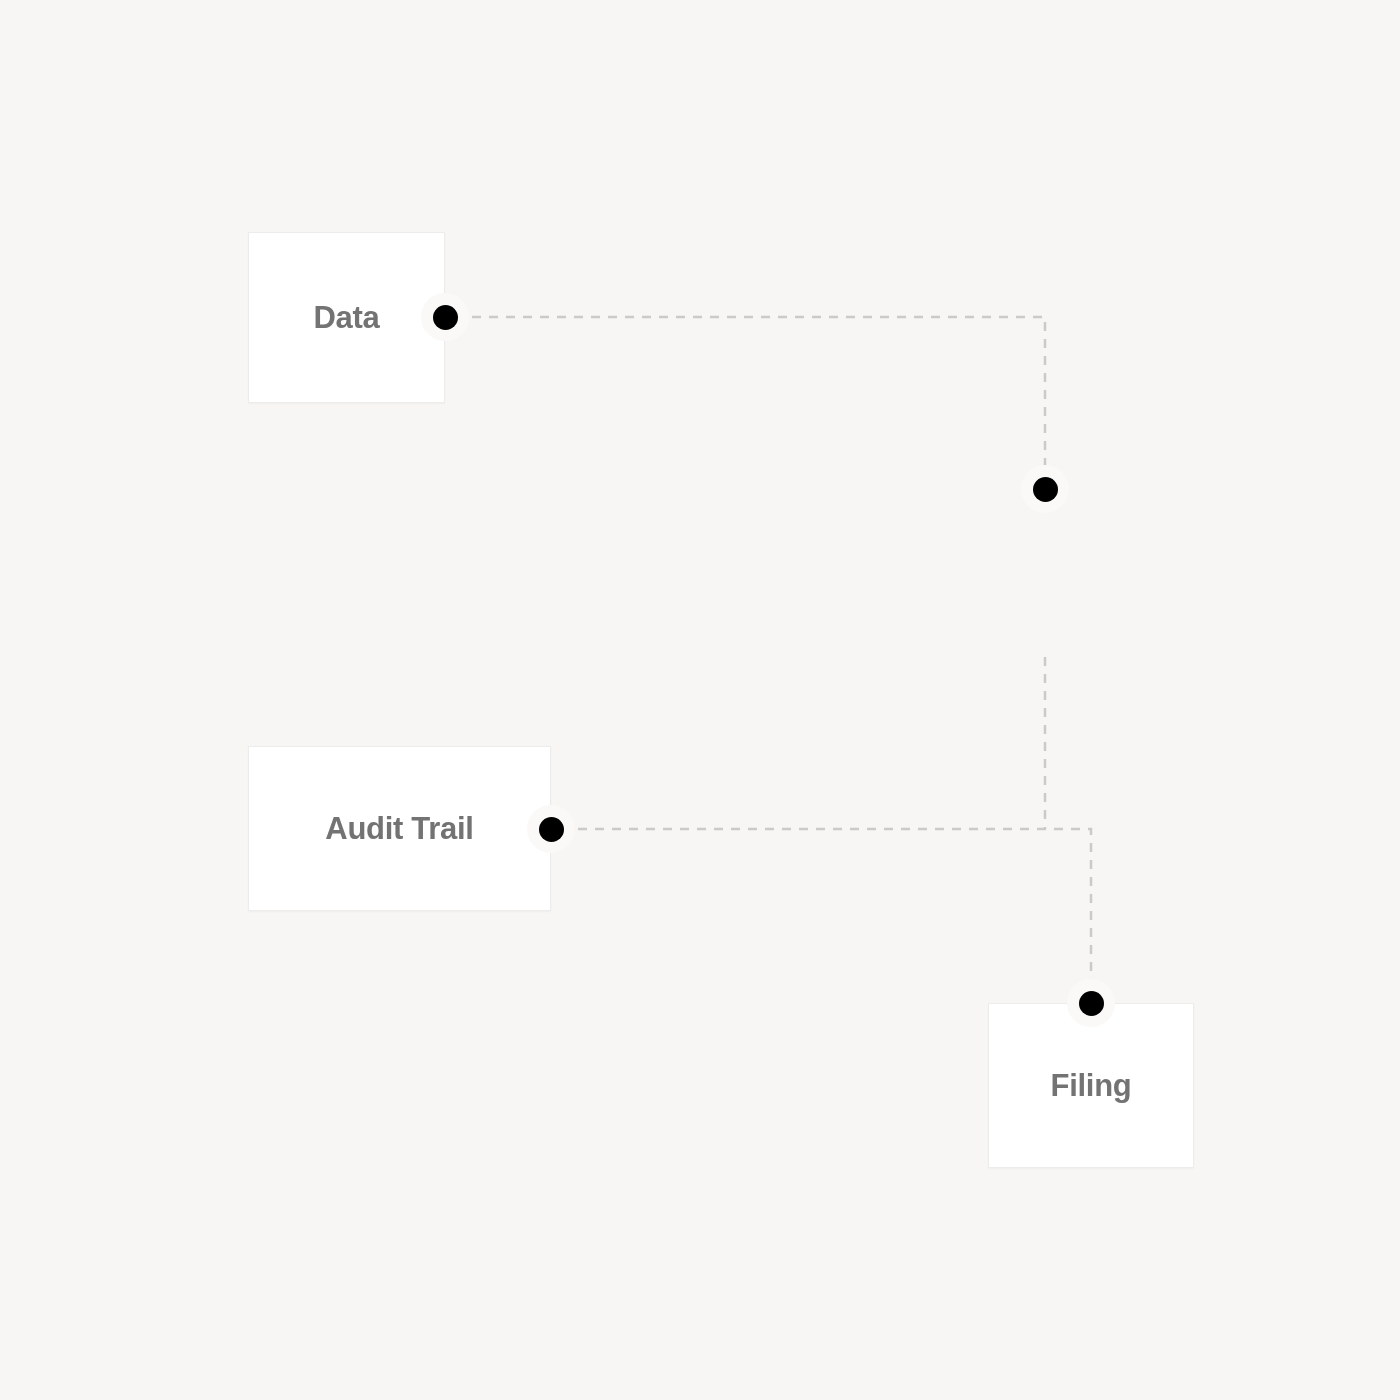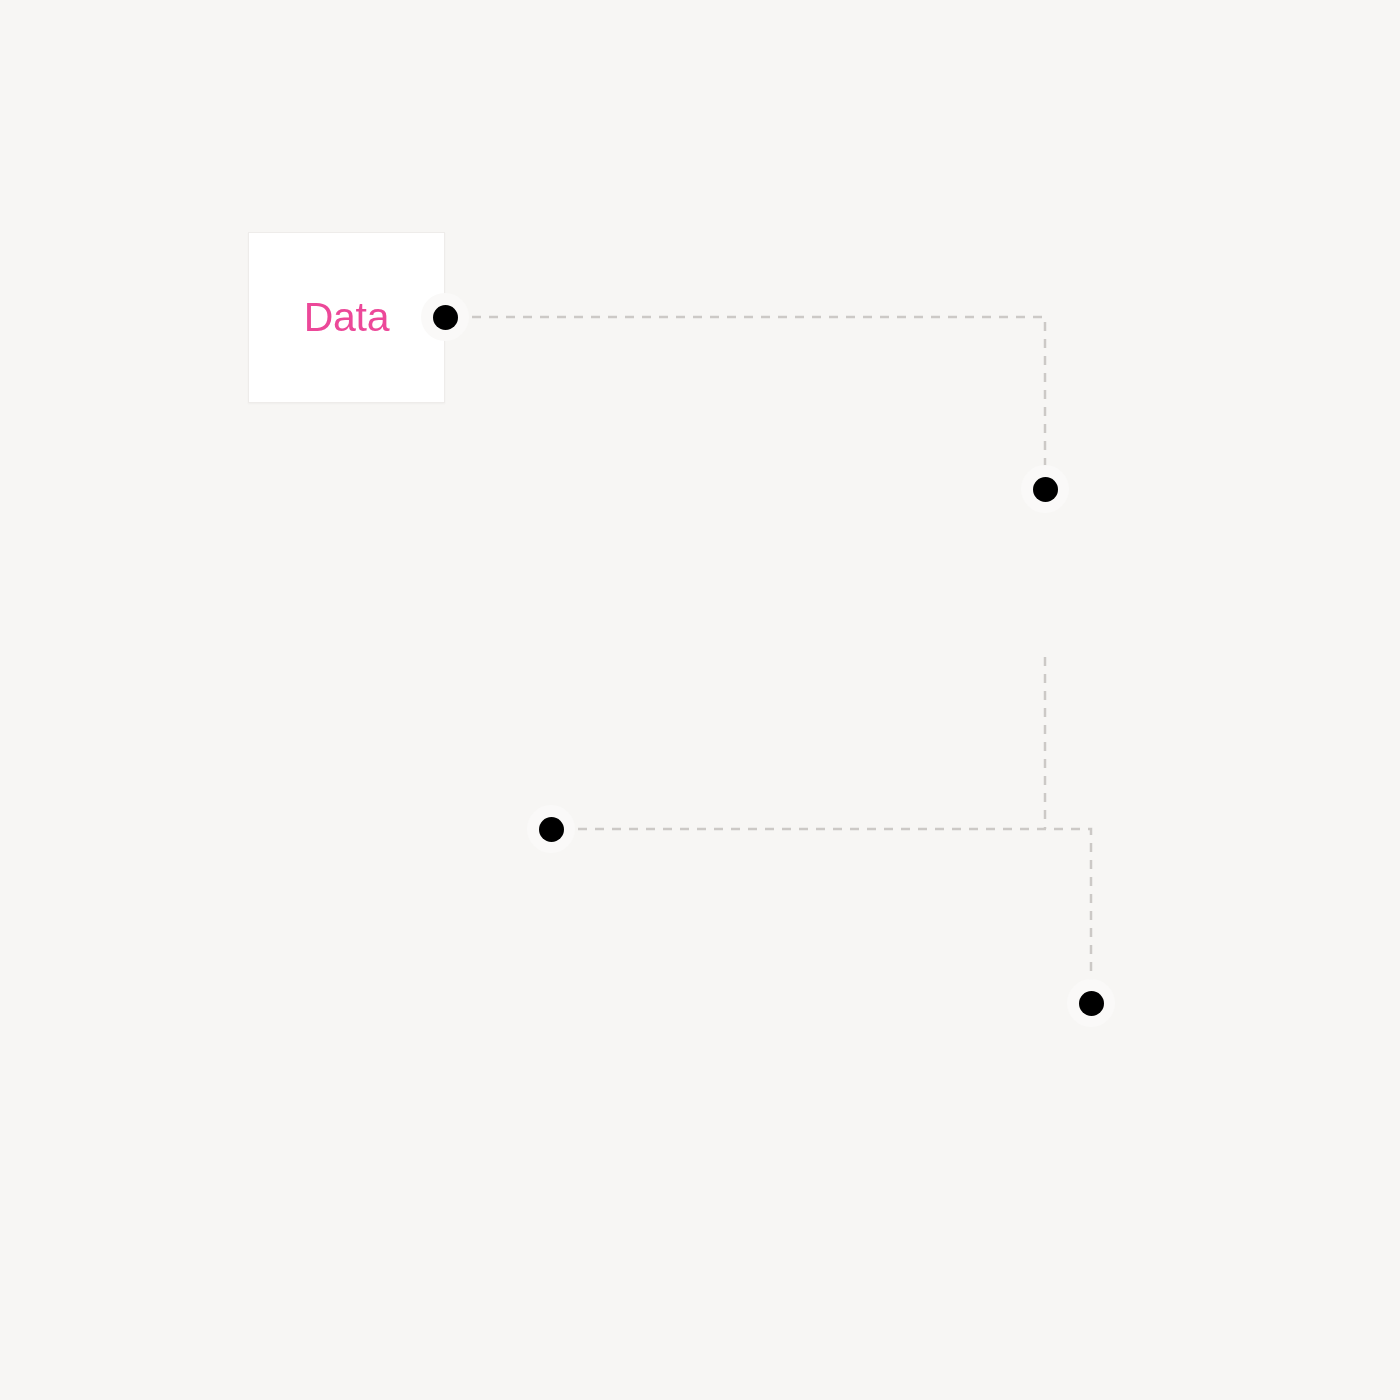--- a/index.html
+++ b/index.html
@@ -30,23 +30,23 @@
     position: absolute;
     background: #ffffff;
     border: 1px solid #eeecea;
     box-sizing: border-box;
     display: flex;
     align-items: center;
     justify-content: center;
     box-shadow: 0 1px 2px rgba(0,0,0,0.035);
   }
   .node-label {
-    font-size: 41px;
-    font-weight: 400;
-    color: #ec4899;
+    font-size: 31px;
+    font-weight: 700;
+    color: #737373;
     letter-spacing: -0.3px;
     line-height: 1;
     white-space: nowrap;
   }
   .port {
     position: absolute;
     width: 48px;
     height: 48px;
     border-radius: 50%;
     background: #faf9f8;
@@ -75,17 +75,23 @@
     <polyline fill="none" stroke="#ccc9c6" stroke-width="2.5" stroke-dasharray="9 8" stroke-linecap="butt" points="578,829 1091,829 1091,1003"></polyline>
   </svg>
 
   <div class="node" style="left:248px; top:232px; width:197px; height:171px;">
     <span class="node-label">Data</span>
   </div>
   <div class="port" style="left:421px; top:293px;"></div>
 
   <div class="port" style="left:1021px; top:465px;"></div>
 
+  <div class="node" style="left:248px; top:746px; width:303px; height:165px;">
+    <span class="node-label">Audit Trail</span>
+  </div>
   <div class="port" style="left:527px; top:805px;"></div>
 
+  <div class="node" style="left:988px; top:1003px; width:206px; height:165px;">
+    <span class="node-label">Filing</span>
+  </div>
   <div class="port" style="left:1067px; top:979px;"></div>
 
 </div>
 
 </body></html>

